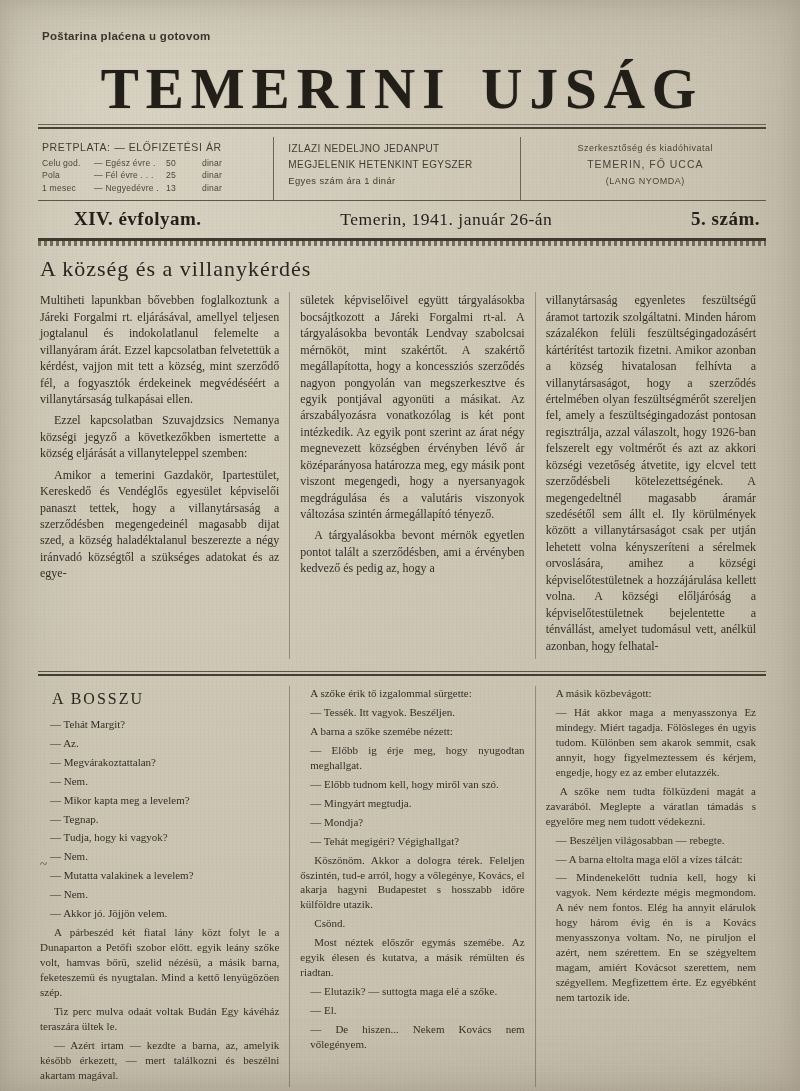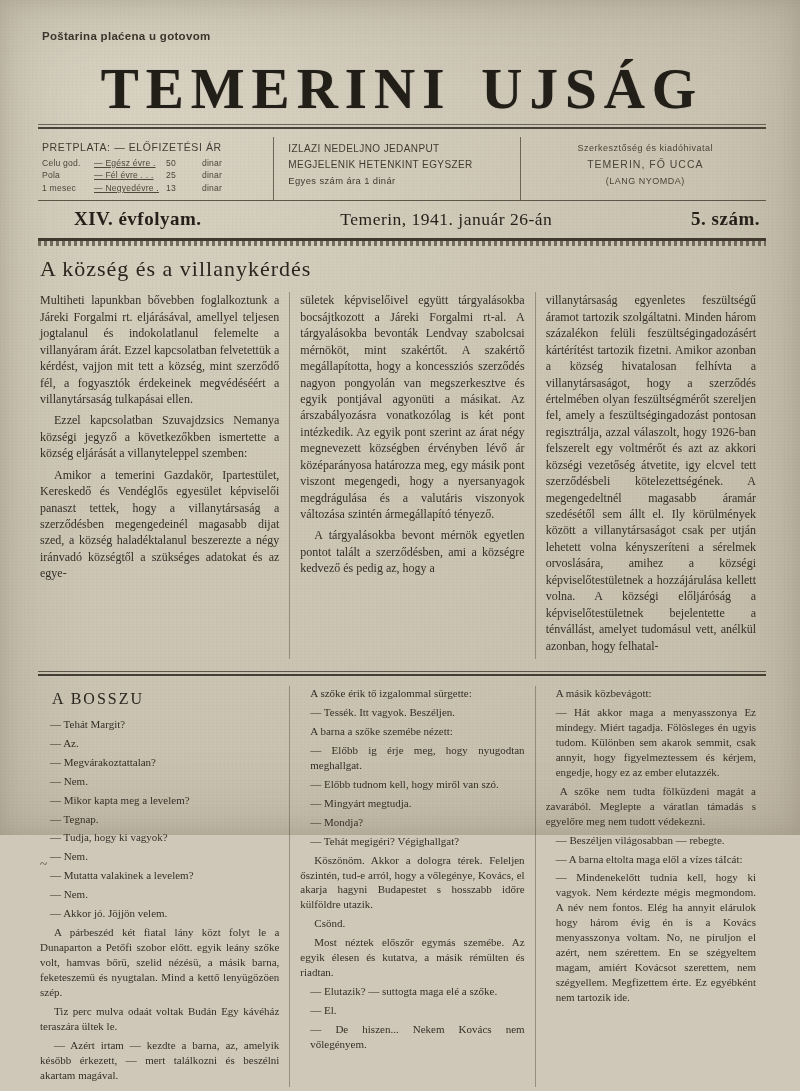--- a/index.html
+++ b/index.html
@@ -10,21 +10,21 @@
     width: 800px;
     height: 1091px;
     background: #cfc8b8;
     font-family: "Liberation Serif", serif;
     color: #2b2620;
     overflow: hidden;
   }
   .page {
     position: relative;
     width: 800px;
-    height: 835px;
+    height: 1091px;
     background:
       radial-gradient(ellipse at 20% 10%, #d8d2c2 0%, #cdc6b5 45%, #c4bcaa 100%);
     box-sizing: border-box;
     padding: 30px 34px 8px 38px;
   }
   .grain {
     position: absolute;
     inset: 0;
     pointer-events: none;
     background:
@@ -93,21 +93,21 @@
     white-space: nowrap;
   }
   .pricetable {
     font-size: 8.6px;
     line-height: 1.45;
     letter-spacing: .2px;
     color: #4d473c;
   }
   .pricerow { display: flex; }
   .pricerow .a { width: 52px; }
-  .pricerow .b { width: 72px; text-decoration: underline; }
+  .pricerow .b { width: 72px; }
   .pricerow .c { width: 28px; padding-right: 8px;}
   .pricerow .d { width: 40px; }
   .mid-line {
     font-size: 10px;
     letter-spacing: .4px;
     line-height: 1.6;
     color: #413b31;
   }
   .mid-line.small { font-size: 9.4px; }
   .right-col {
@@ -277,21 +277,21 @@
   <h1 class="headline">A község és a villanykérdés</h1>
 
   <div class="cols3">
     <div class="col c1">
       <p class="noind">Multiheti lapunkban bővebben foglalkoztunk a Járeki Forgalmi rt. eljárásával, amellyel teljesen jogtalanul és indokolatlanul felemelte a villanyáram árát. Ezzel kapcsolatban felvetettük a kérdést, vajjon mit tett a község, mint szerződő fél, a fogyasztók érdekeinek megvédéséért a villanytársaság tulkapásai ellen.</p>
       <p>Ezzel kapcsolatban Szuvajdzsics Nemanya községi jegyző a következőkben ismertette a község eljárását a villanyteleppel szemben:</p>
       <p>Amikor a temerini Gazdakör, Ipartestület, Kereskedő és Vendéglős egyesület képviselői panaszt tettek, hogy a villanytársaság a szerződésben megengedeinél magasabb dijat szed, a község haladéktalanul beszerezte a négy iránvadó községtől a szükséges adatokat és az egye-</p>
     </div>
     <div class="col c2">
       <p class="noind">sületek képviselőivel együtt tárgyalásokba bocsájtkozott a Járeki Forgalmi rt-al. A tárgyalásokba bevonták Lendvay szabolcsai mérnököt, mint szakértőt. A szakértő megállapította, hogy a koncessziós szerződés nagyon pongyolán van megszerkesztve és egyik pontjával agyonüti a másikat. Az árszabályozásra vonatkozólag is két pont intézkedik. Az egyik pont szerint az árat négy megnevezett községben érvényben lévő ár középarányosa határozza meg, egy másik pont viszont megengedi, hogy a nyersanyagok megdrágulása és a valutáris viszonyok változása szintén ármegállapító tényező.</p>
-      <p>A tárgyalásokba bevont mérnök egyetlen pontot talált a szerződésben, ami a községre kedvező és pedig az, hogy a</p>
+      <p>A tárgyalásokba bevont mérnök egyetlen pontot talált a szerződésben, ami a érvényben kedvező és pedig az, hogy a</p>
     </div>
     <div class="col c3">
       <p class="noind">villanytársaság egyenletes feszültségű áramot tartozik szolgáltatni. Minden három százalékon felüli feszültségingadozásért kártérítést tartozik fizetni. Amikor azonban a község hivatalosan felhívta a villanytársaságot, hogy a szerződés értelmében olyan feszültségmérőt szereljen fel, amely a feszültségingadozást pontosan regisztrálja, azzal válaszolt, hogy 1926-ban felszerelt egy voltmérőt és azt az akkori községi vezetőség átvetite, igy elcvel tett szerződésbeli kötelezettségének. A megengedeltnél magasabb áramár szedésétől sem állt el. Ily körülmények között a villanytársaságot csak per utján lehetett volna kényszeríteni a sérelmek orvoslására, amihez a községi képviselőtestületnek a hozzájárulása kellett volna. A községi előljáróság a képviselőtestületnek bejelentette a ténvállást, amelyet tudomásul vett, anélkül azonban, hogy felhatal-</p>
     </div>
   </div>
 
   <div class="sep-rule"></div>
   <div class="sep-rule2"></div>
 
   <div class="lower">

